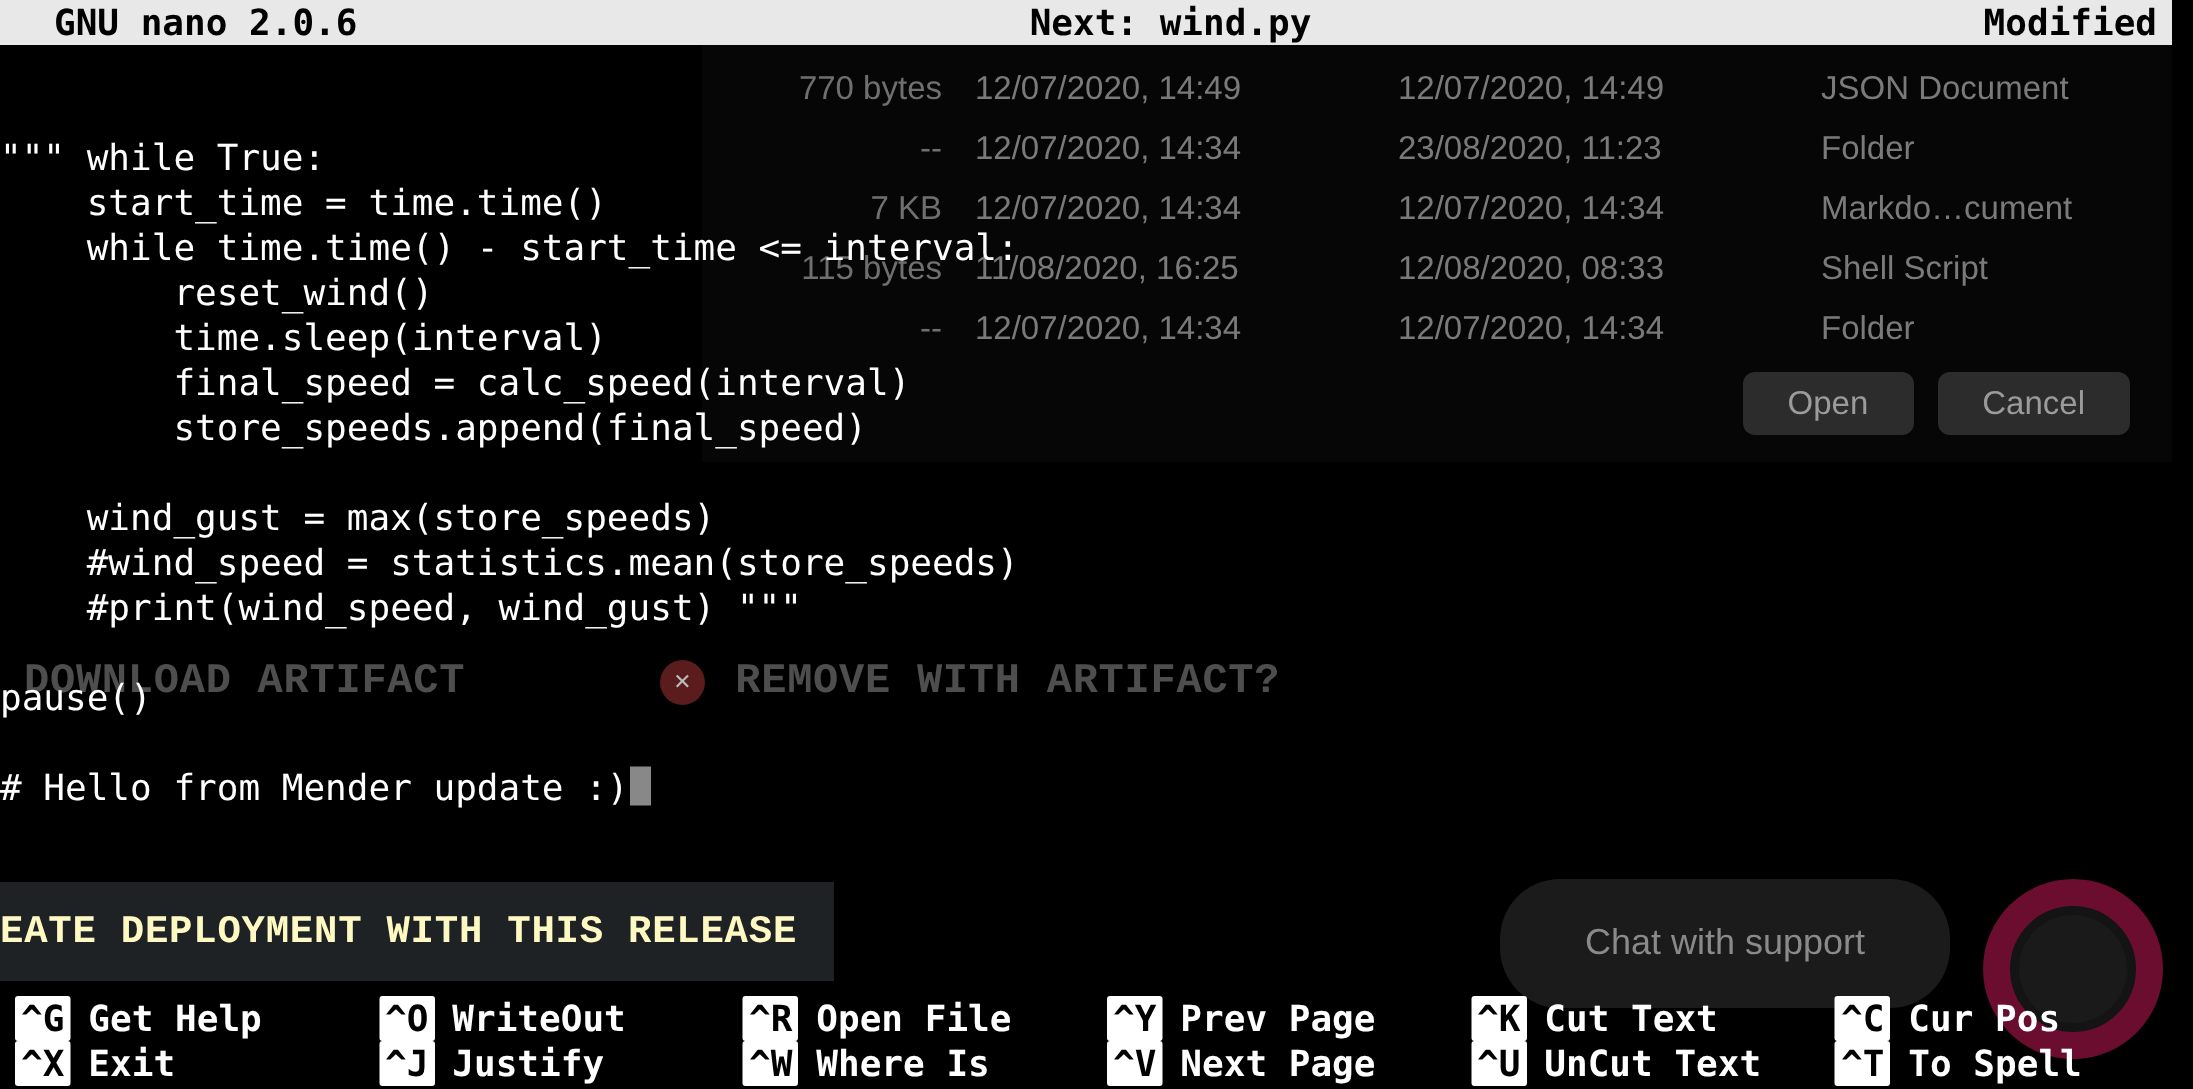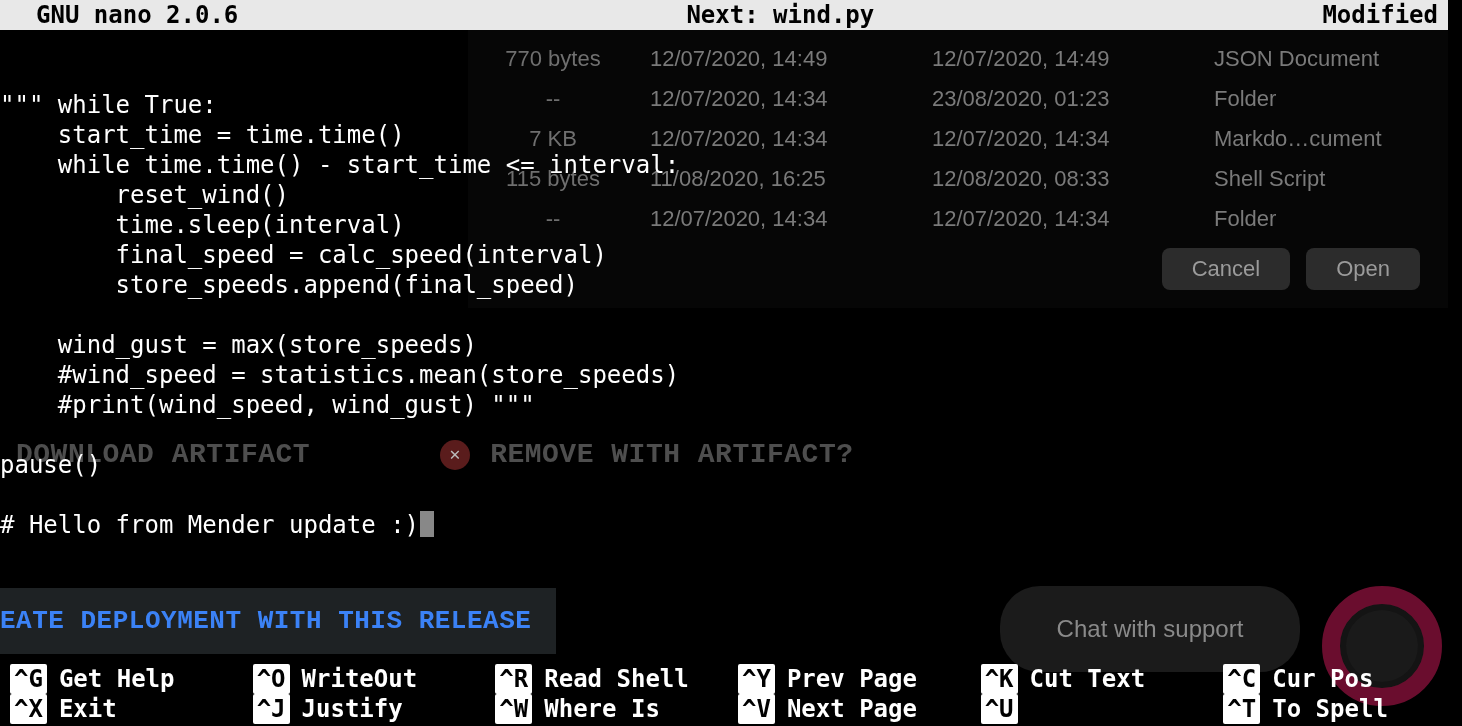--- a/index.html
+++ b/index.html
@@ -114,21 +114,21 @@
     grid-template-columns: 150px 260px 260px 1fr;
     column-gap: 22px;
     row-gap: 10px;
     padding: 10px 28px 8px 10px;
   }
   .fp-cell {
     white-space: nowrap;
     overflow: hidden;
     text-overflow: ellipsis;
   }
-  .fp-size { text-align: center; color: var(--bg-wash-fg2); }
+  .fp-size { text-align: right; color: var(--bg-wash-fg2); }
   .fp-btns {
     display: flex;
     justify-content: flex-end;
     gap: 16px;
     padding: 6px 28px 18px 0;
   }
   .fp-btn {
     background: var(--btn-bg);
     color: var(--btn-fg);
     border-radius: 8px;
@@ -150,21 +150,21 @@
     width: 30px; height: 30px;
     border-radius: 50%;
     background: #5a1c1c;
     display: inline-flex; align-items: center; justify-content: center;
     color: #bbb; font-size: 18px; font-weight: 700;
   }
   .page-back .deploy {
     margin-top: 118px;
     margin-left: 0;
     background: #1e2224;
-    color: #3b82f6;
+    color: #fef9c3;
     padding: 18px 14px 18px 0;
     font-size: 26px;
     width: 556px;
   }
   
   .chat {
     position: absolute;
     right: 20px;
     bottom: 20px;
     z-index: 50;
@@ -203,41 +203,41 @@
       <div class="fp-cell">23/08/2020, 10:59</div>
       <div class="fp-cell">Folder</div>
 
       <div class="fp-cell fp-size">770 bytes</div>
       <div class="fp-cell">12/07/2020, 14:49</div>
       <div class="fp-cell">12/07/2020, 14:49</div>
       <div class="fp-cell">JSON Document</div>
 
       <div class="fp-cell fp-size">--</div>
       <div class="fp-cell">12/07/2020, 14:34</div>
-      <div class="fp-cell">23/08/2020, 01:23</div>
+      <div class="fp-cell">23/08/2020, 11:23</div>
       <div class="fp-cell">Folder</div>
 
       <div class="fp-cell fp-size">7 KB</div>
       <div class="fp-cell">12/07/2020, 14:34</div>
       <div class="fp-cell">12/07/2020, 14:34</div>
       <div class="fp-cell">Markdo…cument</div>
 
       <div class="fp-cell fp-size">115 bytes</div>
       <div class="fp-cell">11/08/2020, 16:25</div>
       <div class="fp-cell">12/08/2020, 08:33</div>
       <div class="fp-cell">Shell Script</div>
 
       <div class="fp-cell fp-size">--</div>
       <div class="fp-cell">12/07/2020, 14:34</div>
       <div class="fp-cell">12/07/2020, 14:34</div>
       <div class="fp-cell">Folder</div>
     </div>
     <div class="fp-btns">
+      <div class="fp-btn">Open</div>
       <div class="fp-btn">Cancel</div>
-      <div class="fp-btn">Open</div>
     </div>
   </div>
 
   <div class="page-back">
     <div class="row1">
       <span>DOWNLOAD ARTIFACT</span>
       <span style="width:90px"></span>
       <span class="removecirc">✕</span>
       <span>REMOVE WITH ARTIFACT?</span>
     </div>
@@ -264,21 +264,21 @@
         <div class="short">
           <span class="key">^G</span>
           <span class="klabel">Get Help</span>
         </div>
         <div class="short">
           <span class="key">^O</span>
           <span class="klabel">WriteOut</span>
         </div>
         <div class="short">
           <span class="key">^R</span>
-          <span class="klabel">Read Shell</span>
+          <span class="klabel">Open File</span>
         </div>
         <div class="short">
           <span class="key">^Y</span>
           <span class="klabel">Prev Page</span>
         </div>
         <div class="short">
           <span class="key">^K</span>
           <span class="klabel">Cut Text</span>
         </div>
         <div class="short">
@@ -298,20 +298,21 @@
         <div class="short">
           <span class="key">^W</span>
           <span class="klabel">Where Is</span>
         </div>
         <div class="short">
           <span class="key">^V</span>
           <span class="klabel">Next Page</span>
         </div>
         <div class="short">
           <span class="key">^U</span>
+          <span class="klabel">UnCut Text</span>
         </div>
         <div class="short">
           <span class="key">^T</span>
           <span class="klabel">To Spell</span>
         </div>
       </div>
   </div>
 </div>
 
 </body></html>

